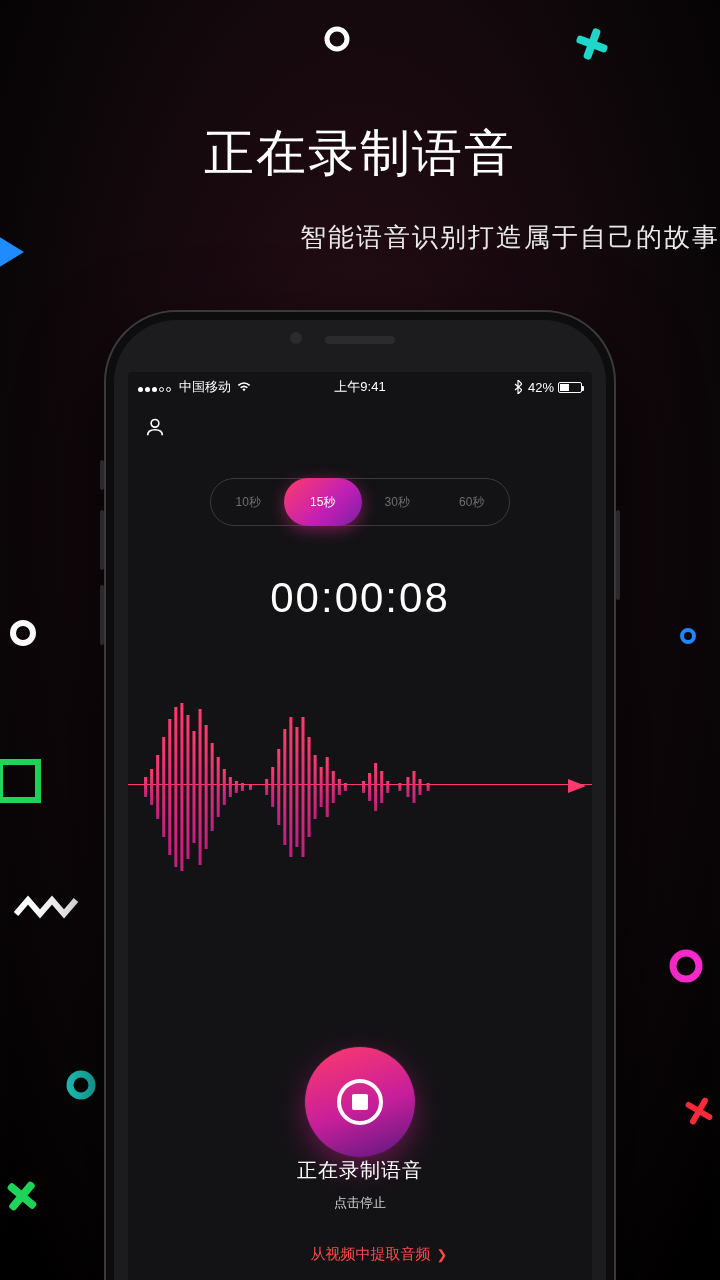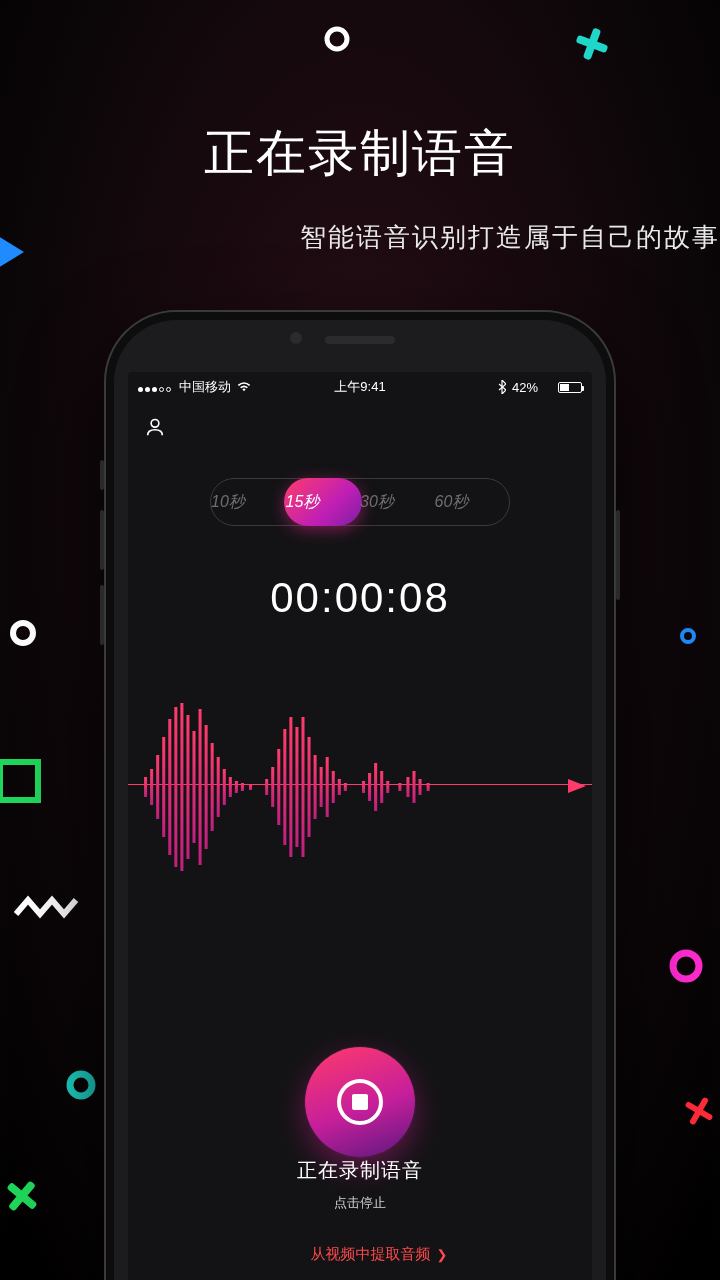--- a/index.html
+++ b/index.html
@@ -50,37 +50,37 @@
     position: relative;
   }
 
   
   .status { height: 30px; display:flex; align-items:center; justify-content:space-between; padding: 0 10px; font-size:13px; color:#fff; }
   .status .sl, .status .sr { display:flex; align-items:center; gap:6px; }
   .status .sc { position:absolute; left:50%; transform:translateX(-50%); font-size:13px; }
   .dots span{ display:inline-block; width:5px;height:5px;border-radius:50%; background:#fff; margin-right:2px;}
   .dots span.e{ background:transparent; border:1px solid #fff; box-sizing:border-box;}
   .wifi{ width:14px;height:10px; }
-  .batt{ display:flex; align-items:center; gap:20px;}
+  .batt{ display:flex; align-items:center; gap:4px;}
   .batt-body{ width:24px;height:11px;border:1px solid #fff;border-radius:2px;position:relative;}
   .batt-body::after{content:"";position:absolute;right:-3px;top:3px;width:2px;height:5px;background:#fff;border-radius:0 1px 1px 0;}
   .batt-fill{ position:absolute; left:1px; top:1px; bottom:1px; width:42%; background:#fff;}
 
   .topbar { padding: 14px 16px 0 16px; }
   .profile-ico { width:22px; height:22px; }
 
   .duration-pill {
     margin: 36px auto 0 auto;
     width: 300px; height: 48px;
     border: 1px solid #3a3a3c;
     border-radius: 24px;
     display:flex; align-items:center; justify-content:space-around;
     position:relative;
   }
-  .duration-pill .opt { flex:1; text-align:left; font-size:16px; color:#6e6e72; position:relative; z-index:1;font-style:italic;}
+  .duration-pill .opt { flex:1; text-align:center; font-size:12px; color:#6e6e72; position:relative; z-index:1;}
   .duration-pill .opt.active{ color:#fff; }
   .duration-pill .sel{
     position:absolute; top:-1px; bottom:-1px; width:78px; left:73px;
     background: linear-gradient(135deg,#ff3b6b 0%, #c01fb5 60%, #7b1fa2 100%);
     border-radius:25px; z-index:0;
     box-shadow:0 4px 16px rgba(220,40,140,.5);
   }
 
   .timer { text-align:center; font-size:42px; font-weight:400; letter-spacing:2px; margin-top:48px; color:#fff; font-variant-numeric: tabular-nums;}
 

